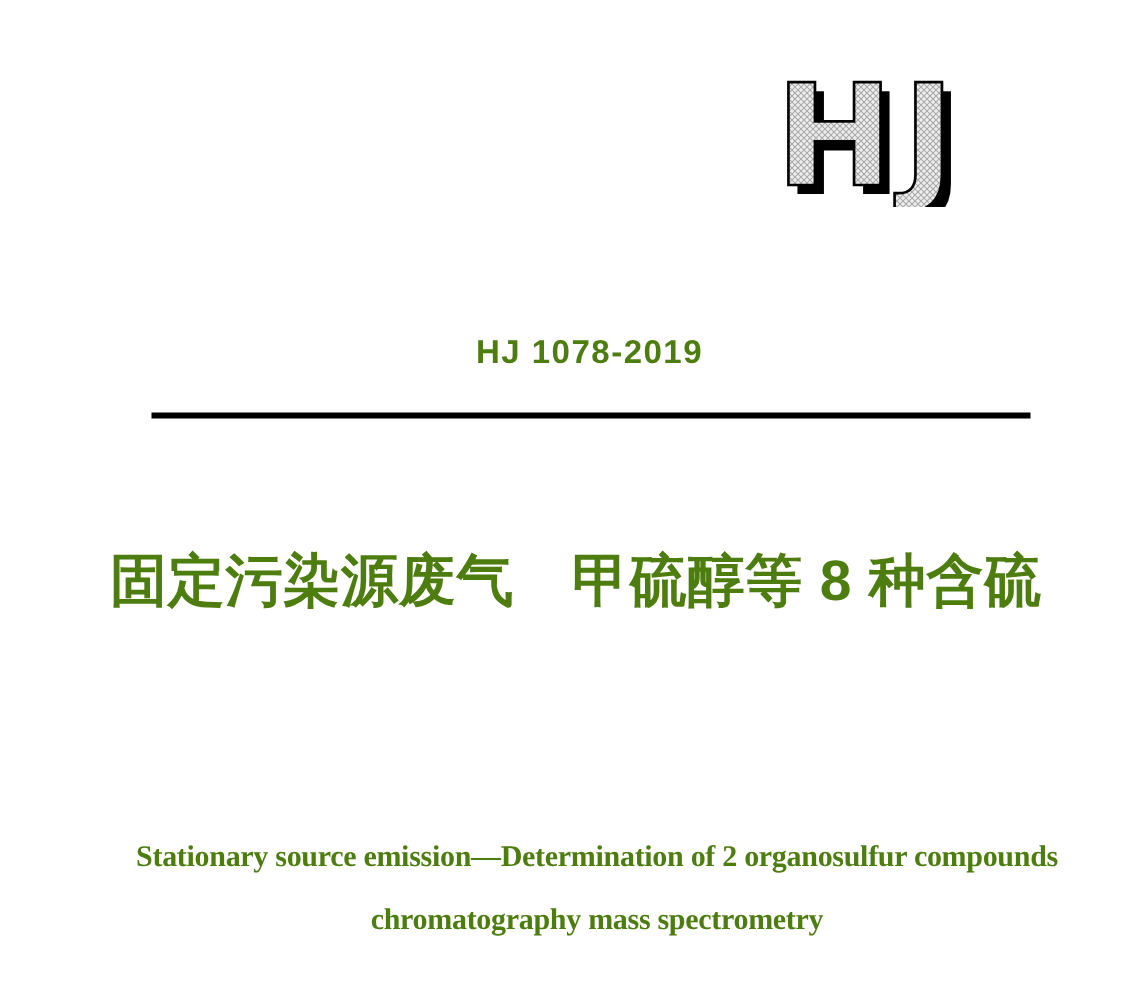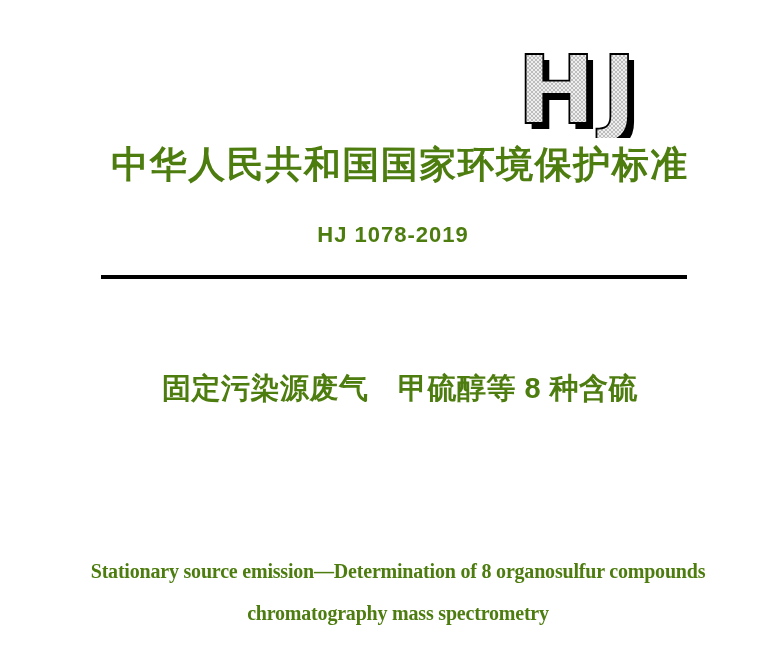--- a/index.html
+++ b/index.html
@@ -52,24 +52,24 @@
     position: absolute;
     top: 275px;
     left: 101px;
     width: 586px;
     height: 4px;
     background: #000000;
   }
   .title-cn {
     position: absolute;
     top: 356px;
-    left: 60px;
+    left: 44px;
     width: 680px;
     text-align: center;
-    font-size: 29px;
+    font-size: 38px;
     font-weight: bold;
     line-height: 65px;
     letter-spacing: 0.5px;
     white-space: nowrap;
   }
   .title-en {
     position: absolute;
     top: 550px;
     left: 58px;
     width: 680px;
@@ -95,28 +95,27 @@
           <path d="M0 0 L4 4 M4 0 L0 4" stroke="#a8a8a8" stroke-width="0.7"></path>
         </pattern>
       </defs>
       <g font-family="'DejaVu Sans', sans-serif" font-weight="bold" font-size="94" letter-spacing="6">
         <text x="9" y="79" fill="#000000">HJ</text>
         <text x="3" y="73" fill="url(#bevelHatch)" stroke="#000000" stroke-width="1.8">HJ</text>
       </g>
     </svg>
   </div>
 
-  <h1 class="header-cn">中华人民共和国国家环境保护标准</h1>
 
   <div class="std-number">HJ 1078-2019</div>
 
   <div class="rule"></div>
 
   <div class="title-cn">
     <div>固定污染源废气　甲硫醇等 8 种含硫</div>
   </div>
 
   <div class="title-en">
-    <div>Stationary source emission—Determination of 8 organosulfur compounds</div>
+    <div>Stationary source emission—Determination of 2 organosulfur compounds</div>
     <div>chromatography mass spectrometry</div>
   </div>
 
 </div>
 
 </body></html>

